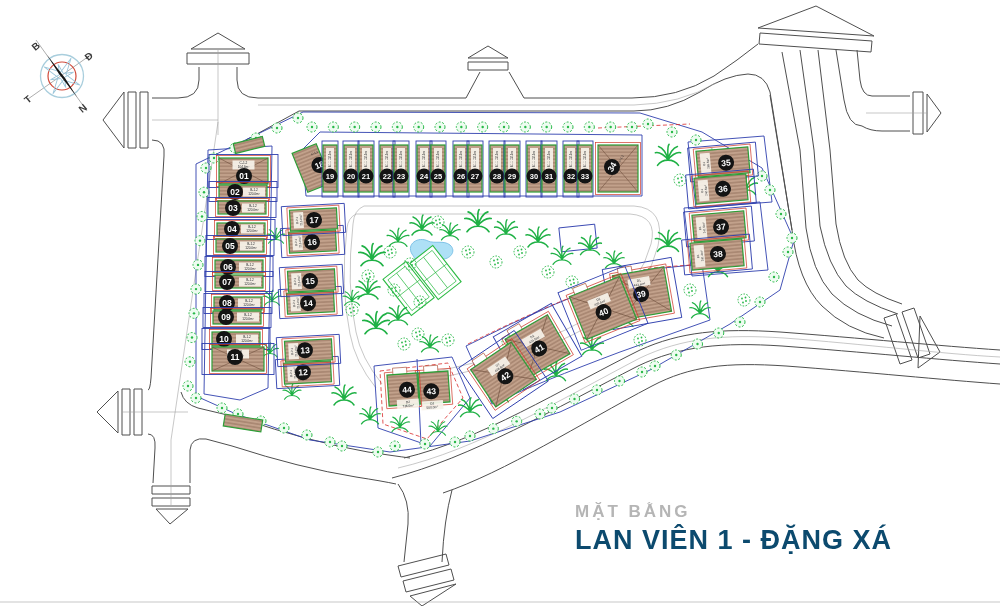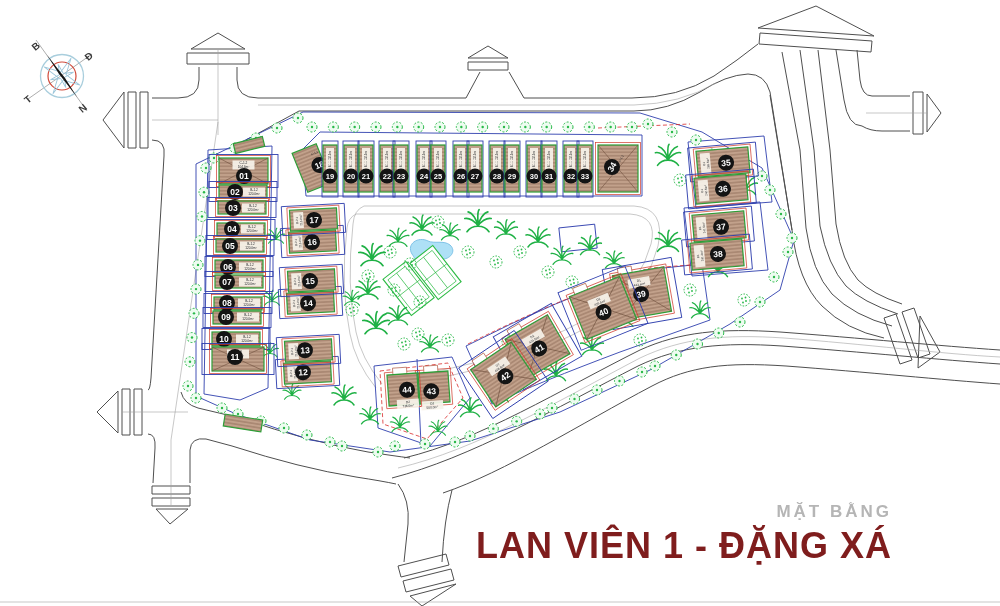--- a/index.html
+++ b/index.html
@@ -19,23 +19,23 @@
   .lbl{fill:#23252a;text-anchor:middle;}
   .chip{fill:#f7f3ea;opacity:.92;}
   .tree{stroke:#28b948;fill:#edfcf0;stroke-width:1;stroke-dasharray:2 1.6;}
   .palm{stroke:#1fb145;stroke-width:1.5;fill:none;stroke-linecap:round;}
   .bush{stroke:#28b948;fill:none;stroke-width:1;stroke-dasharray:1.6 1.4;}
   .bdot{fill:#28b948;stroke:none;}
   .court{stroke:#2ebb45;fill:#ffffff;stroke-width:1.1;}
   .courtl{stroke:#2ebb45;fill:none;stroke-width:.7;}
   .pool{fill:#aee0f6;stroke:#7fc3e8;stroke-width:1;}
   .cmp{font-size:10px;font-weight:bold;fill:#3a3a3a;text-anchor:middle;}
-  .title-block{position:absolute;right:108px;top:502px;text-align:right;}
+  .title-block{position:absolute;right:108px;top:502px;}
   .subtitle{color:#b5b5b5;font-size:17px;font-weight:bold;letter-spacing:3px;}
-  .main-title{color:#7f1d1d;font-size:36px;font-weight:bold;letter-spacing:1px;margin-top:3px;}
+  .main-title{color:#0c4a6e;font-size:27px;font-weight:bold;letter-spacing:1px;margin-top:3px;}
 </style>
 </head>
 <body>
 
 <div id="canvas">
 <svg id="plan" width="1000" height="606" viewBox="0 0 1000 606">
   <defs>
     <pattern id="hatch" width="3.5" height="3.5" patternUnits="userSpaceOnUse">
       <rect width="3.5" height="3.5" fill="#c2a18b"></rect>
       <path d="M0,1.75 H3.5" stroke="#8d6b57" stroke-width="0.8"></path>

